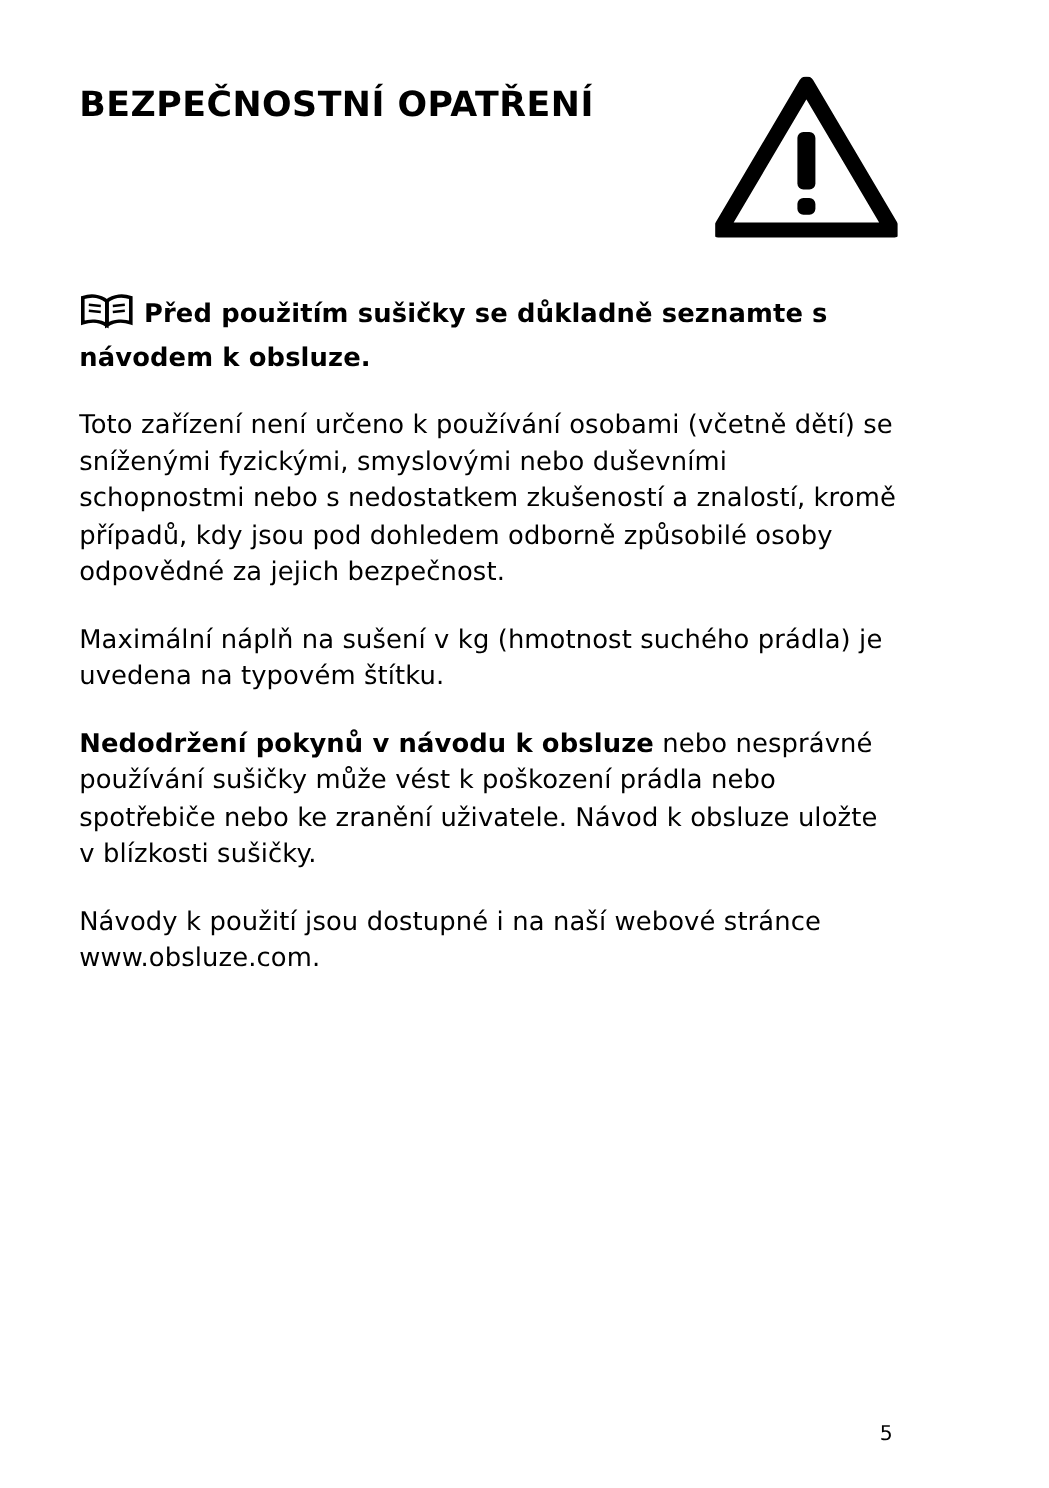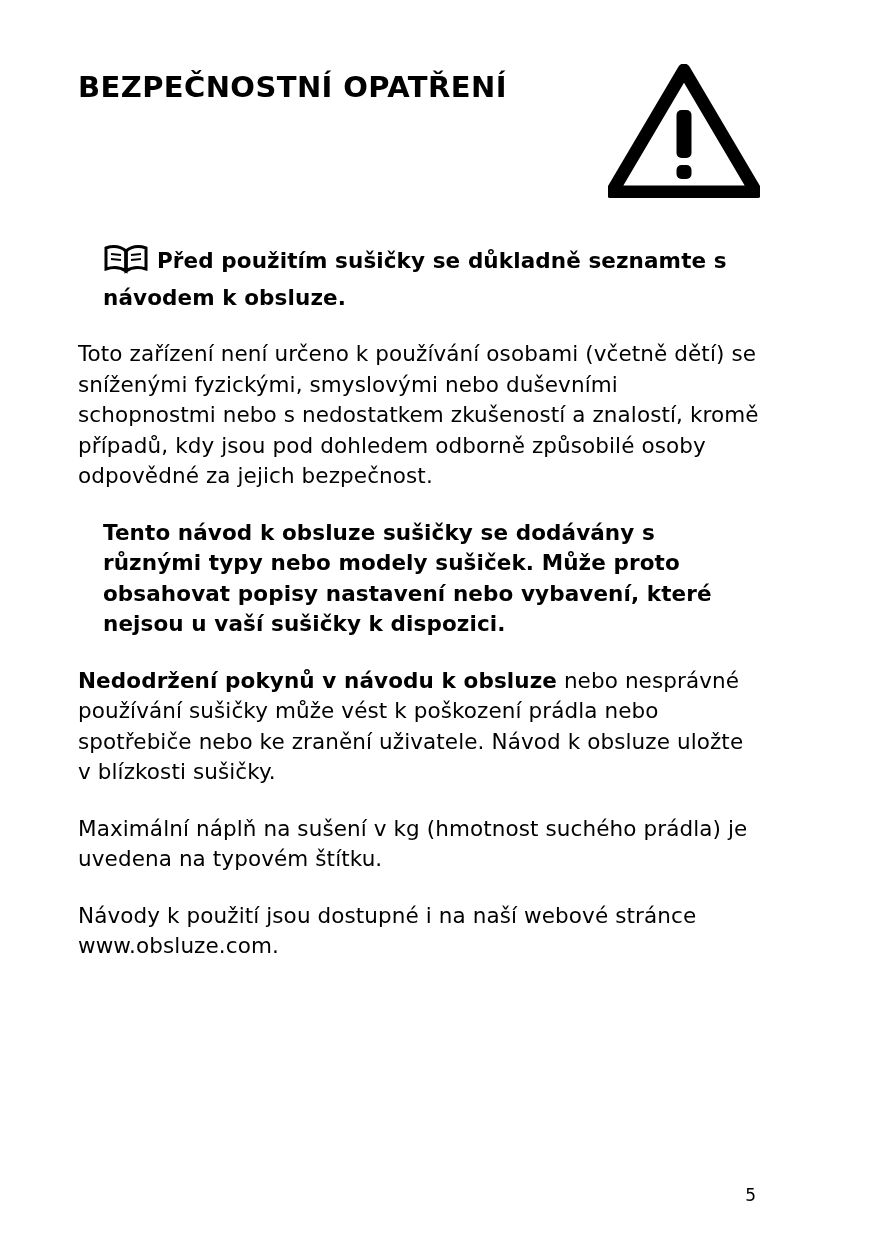--- a/index.html
+++ b/index.html
@@ -10,21 +10,21 @@
   body {
     width: 874px;
     height: 1240px;
     position: relative;
     font-family: "DejaVu Sans", "Liberation Sans", sans-serif;
     color: #000000;
     overflow: hidden;
   }
   .page {
     position: absolute;
-    left: 12px; top: 0;
+    left: 0; top: 0;
     width: 814px;
     height: 1240px;
     box-sizing: border-box;
     padding: 60px 66px 40px 66px;
   }
   .header-row {
     display: flex;
     align-items: flex-start;
     justify-content: space-between;
     min-height: 140px;
@@ -50,21 +50,20 @@
     margin-top: 44px;
   }
   p {
     margin: 0 0 26px 0;
     font-size: 21.5px;
     line-height: 1.42;
     letter-spacing: 0.1px;
   }
   p.bold {
     font-weight: bold;
-    margin-left: 25px;
   }
   .first-para {
     text-indent: 0;
   }
   .book-icon {
     display: inline-block;
     vertical-align: -6px;
     margin-right: 8px;
   }
   .inline-bold {
@@ -107,25 +106,24 @@
           <line x1="8" y1="15" x2="18" y2="16" stroke="#000000" stroke-width="2"></line>
           <line x1="28" y1="11" x2="38" y2="10" stroke="#000000" stroke-width="2"></line>
           <line x1="28" y1="16" x2="38" y2="15" stroke="#000000" stroke-width="2"></line>
         </svg>
       </span><span>Před použitím sušičky se důkladně seznamte s návodem k obsluze.</span>
     </p>
 
 
     <p>Toto zařízení není určeno k používání osobami (včetně dětí) se sníženými fyzickými, smyslovými nebo duševními schopnostmi nebo s nedostatkem zkušeností a znalostí, kromě případů, kdy jsou pod dohledem odborně způsobilé osoby odpovědné za jejich bezpečnost.</p>
 
-    <p class="bold">Tento návod k obsluze sušičky se dodávány s různými typy nebo modely sušiček. Může proto obsahovat popisy nastavení nebo vybavení, které nejsou u vaší sušičky k dispozici.</p>
+
+    <p>Maximální náplň na sušení v kg (hmotnost suchého prádla) je uvedena na typovém štítku.</p>
 
     <p><span class="inline-bold">Nedodržení pokynů v návodu k obsluze</span><span> nebo nesprávné používání sušičky může vést k poškození prádla nebo spotřebiče nebo ke zranění uživatele. Návod k obsluze uložte v blízkosti sušičky.</span></p>
-
-    <p>Maximální náplň na sušení v kg (hmotnost suchého prádla) je uvedena na typovém štítku.</p>
 
     <p>Návody k použití jsou dostupné i na naší webové stránce www.obsluze.com.</p>
 
   </div>
 
   <div class="page-number">5</div>
 
 </div>
 
 </body></html>

